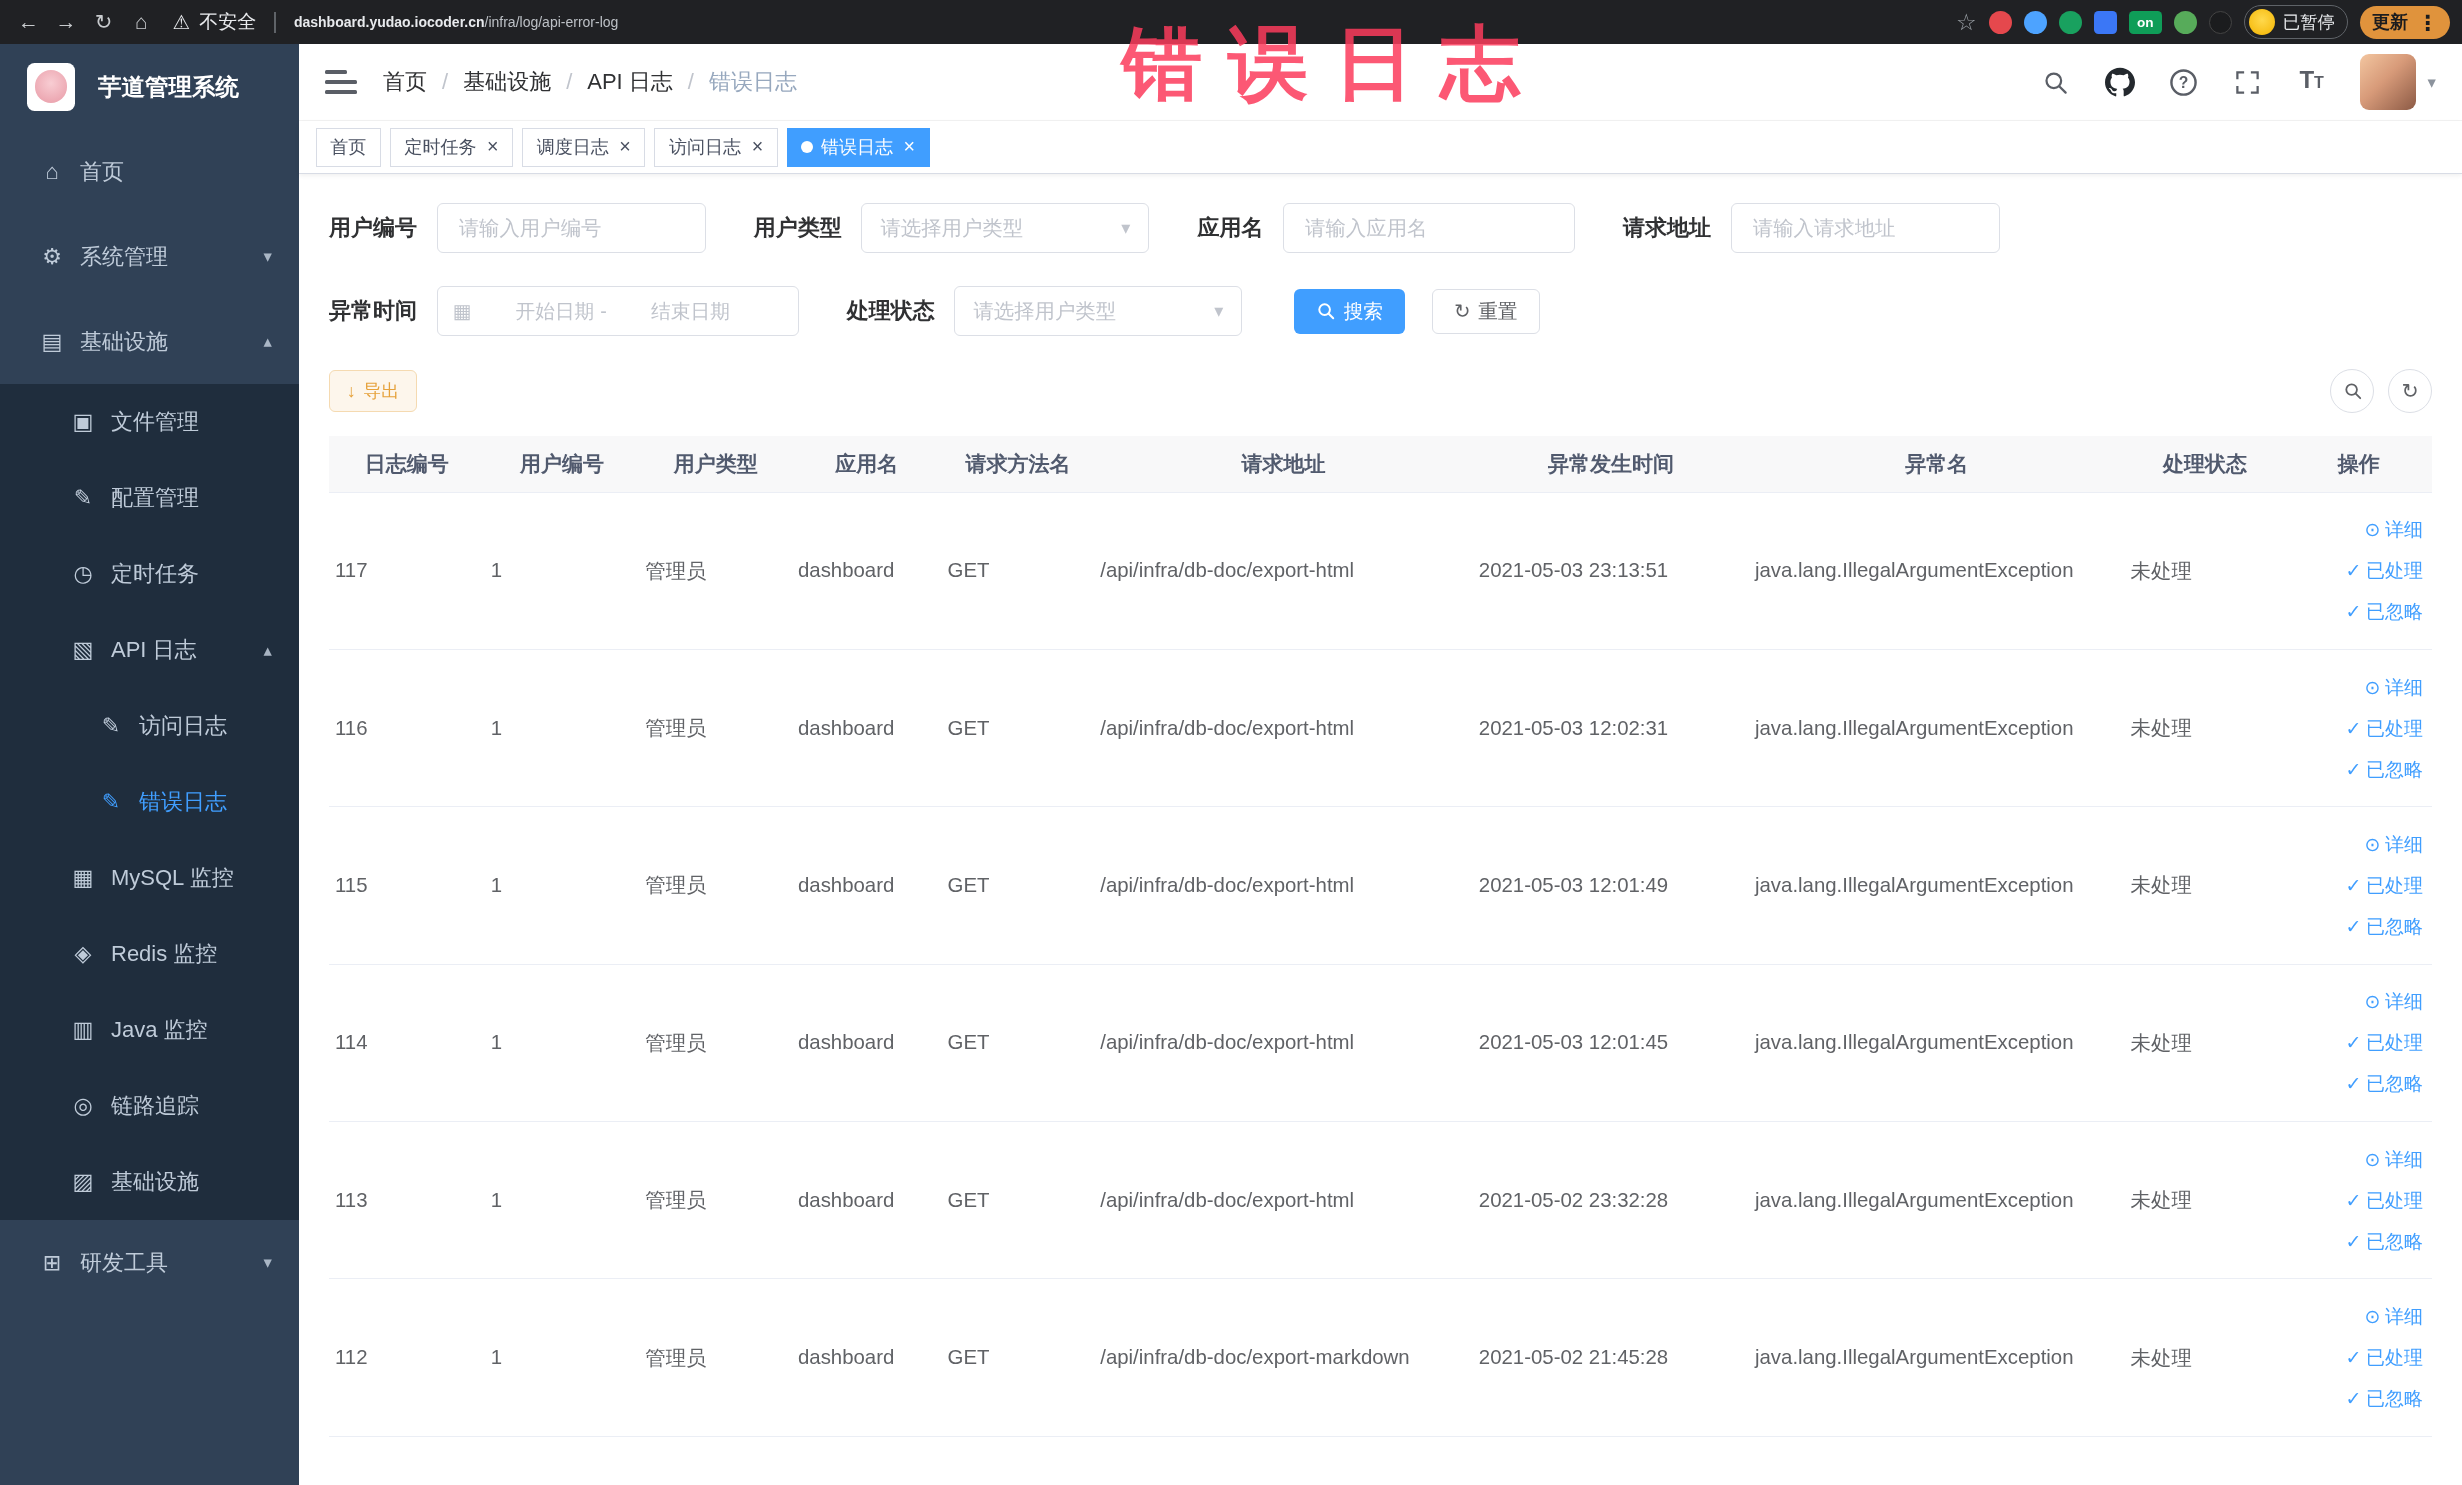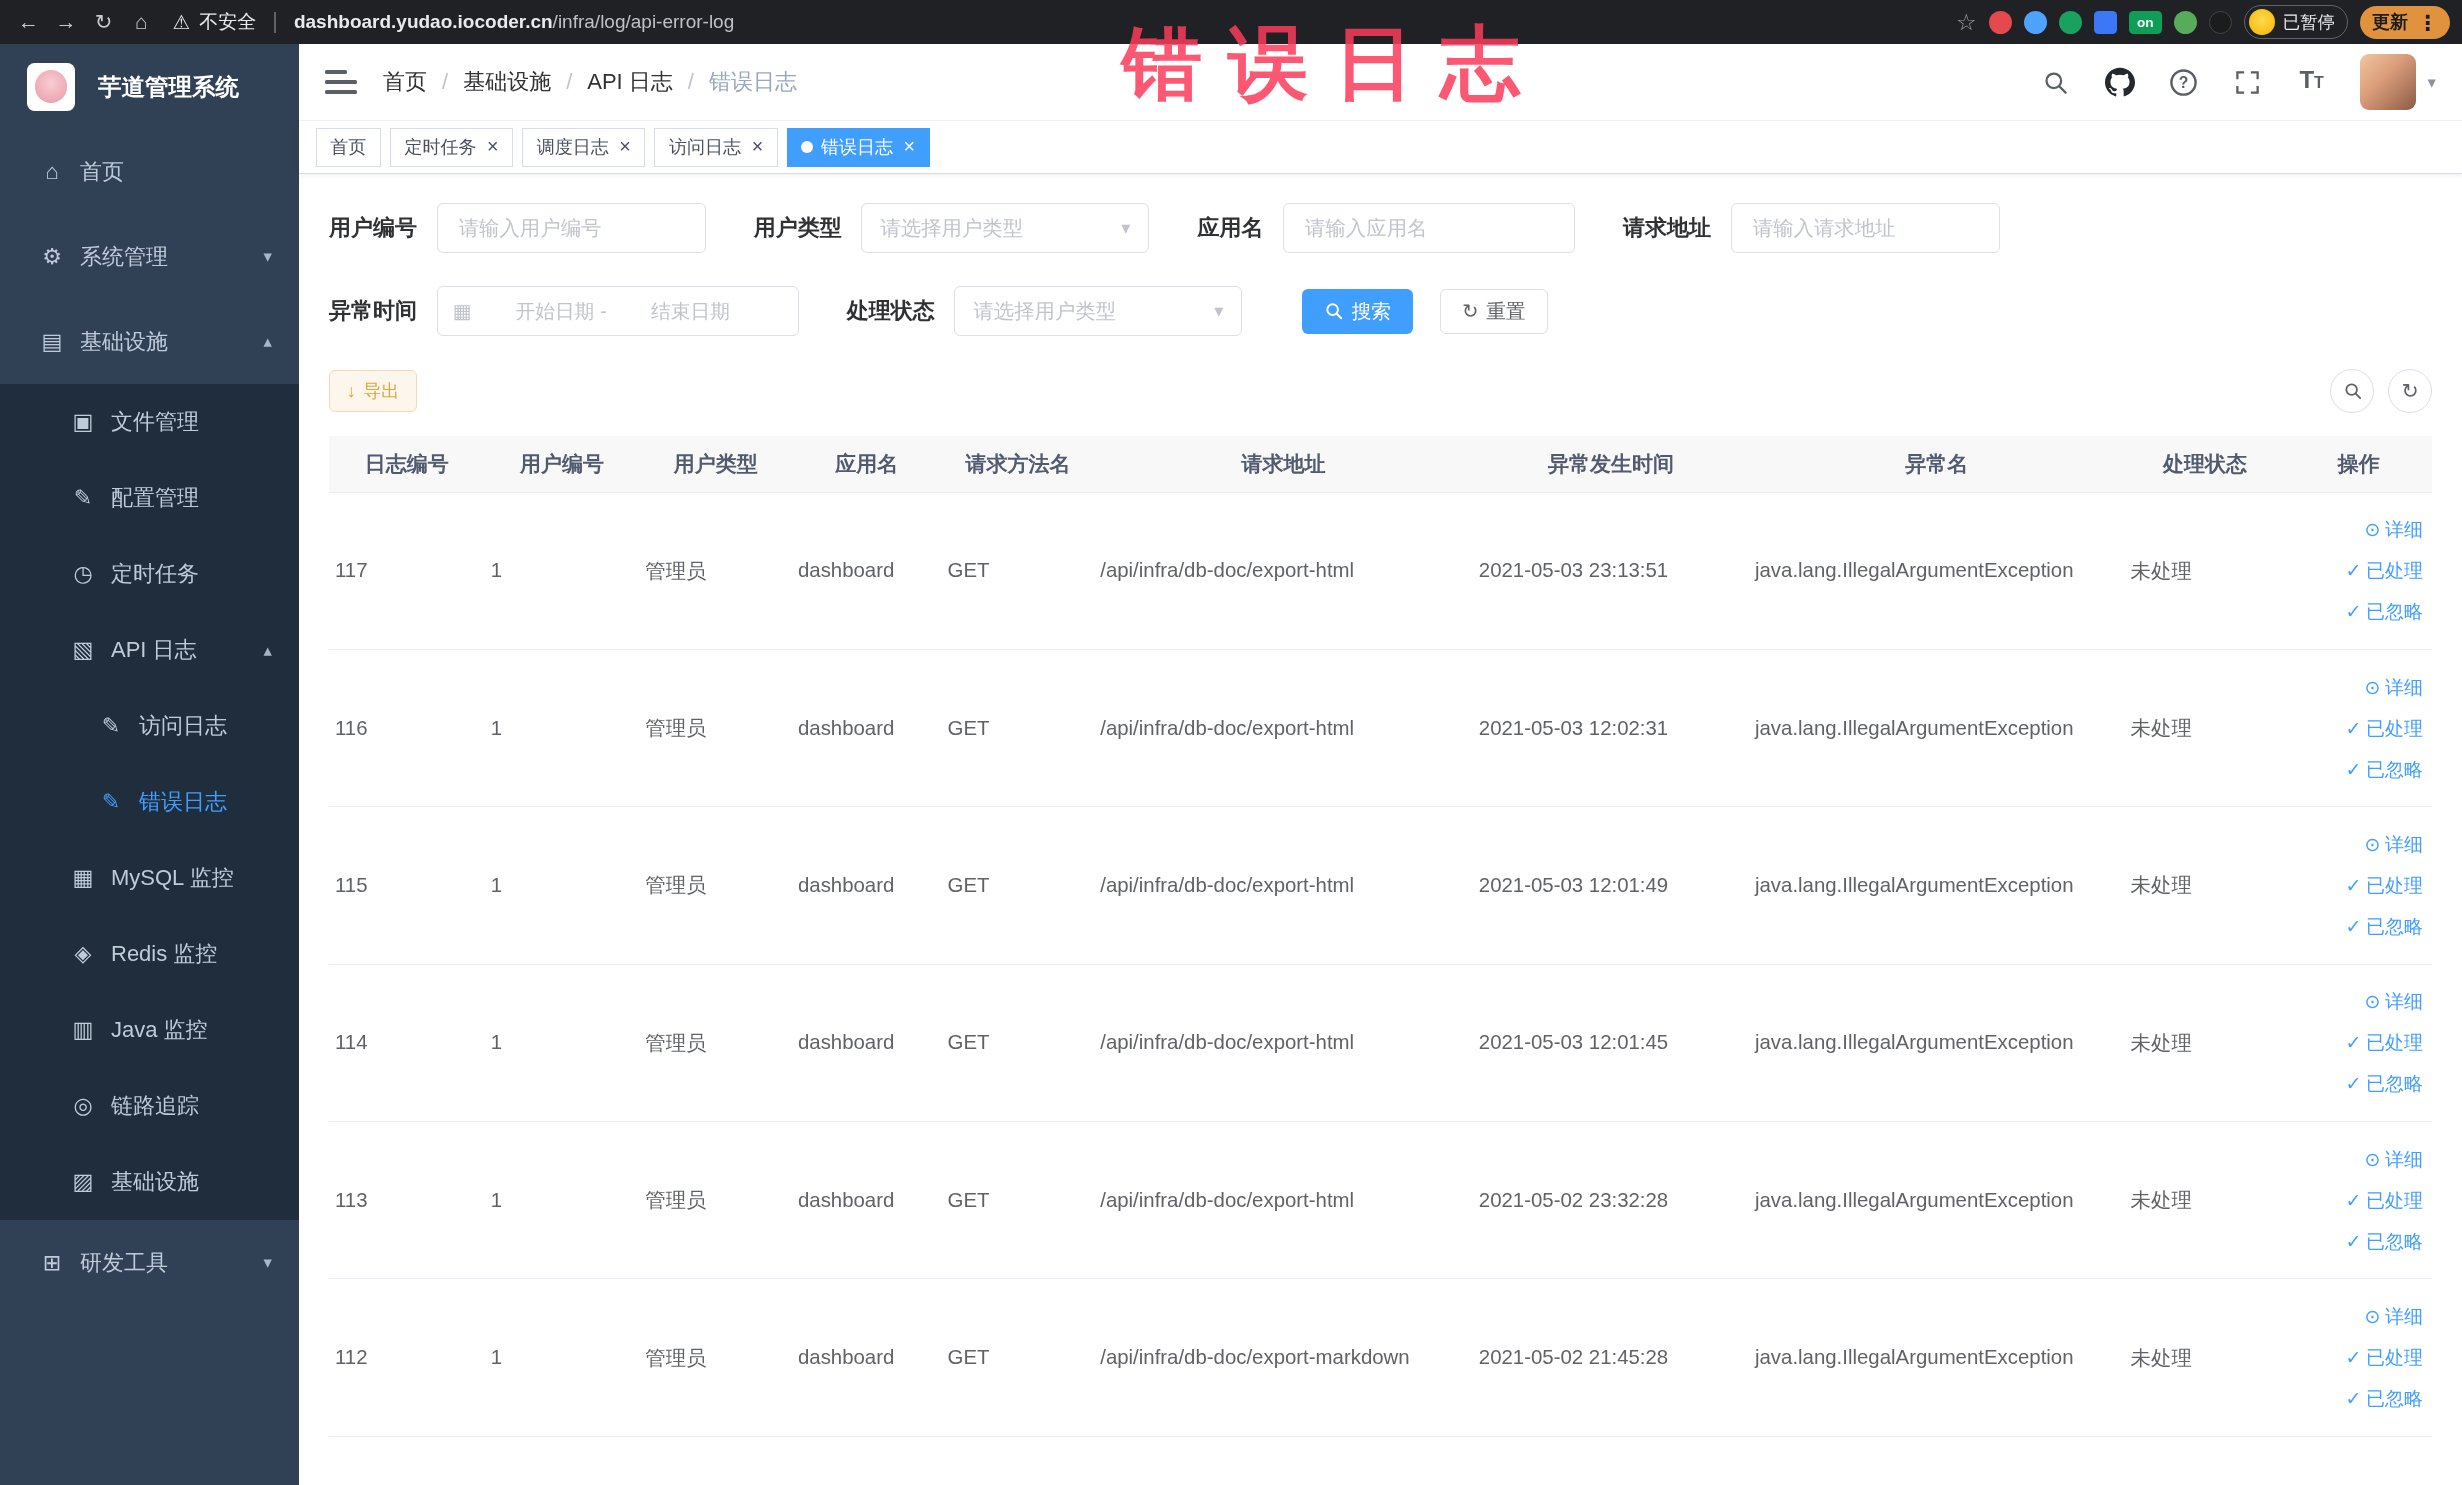--- a/index.html
+++ b/index.html
@@ -6,21 +6,21 @@
   html,body{width:2462px;height:1486px;overflow:hidden;background:#fff;
     font-family:"Liberation Sans","DejaVu Sans",sans-serif;position:relative}
 
   
   .browser-bar{height:44px;background:#202124;display:flex;align-items:center;padding:0 12px;gap:4.5px}
   .bnav{width:33px;height:33px;border-radius:50%;display:flex;align-items:center;justify-content:center;
     font-size:21px;color:#c7cacd;cursor:pointer}
   .sec{display:flex;align-items:center;gap:9px;margin-left:10.6px;font-size:19px;color:#e8eaed;cursor:pointer}
   .warn-icon{font-size:19.7px;color:#e8eaed}
   .bar-sep{width:1.5px;height:21px;background:#5f6368;margin:0 13.6px}
-  .url{font-size:19px;color:#e8eaed;white-space:nowrap}
+  .url{font-size:14px;color:#e8eaed;white-space:nowrap}
   .url .path{color:#bdc1c6}
   .b-right{margin-left:auto;display:flex;align-items:center;gap:12px}
   .star{color:#9aa0a6;font-size:23px;cursor:pointer}
   .ext{width:23px;height:23px;border-radius:50%;cursor:pointer}
   .ext.red{background:#e5484d}.ext.blue{background:#4da3ff}.ext.green{background:#19a15f}
   .ext.grid{background:#3b77f6;border-radius:4.5px}.ext.leaf{background:#57ab5a}.ext.paw{background:#1b1c1e;border:1.5px solid #444}
   .on-badge{min-width:33px;height:23px;border-radius:4.5px;background:#0f9d58;color:#fff;font-size:13.6px;
     display:flex;align-items:center;justify-content:center;font-weight:bold;cursor:pointer}
   .pause-pill{display:flex;align-items:center;gap:7.6px;border:1.5px solid #5f6368;border-radius:19.7px;
     padding:3px 12px 3px 4.5px;font-size:17.4px;color:#e8eaed;cursor:pointer}
@@ -92,21 +92,21 @@
   .cal-icon{color:#c0c4cc;font-size:19.7px}
   .date-input{border:none;width:117px;text-align:right;font-size:19.7px;color:#606266}
   .date-input::placeholder{color:#c0c4cc}
   .range-sep{color:#c0c4cc;font-size:19.7px}
   .btn{display:inline-flex;align-items:center;gap:7.6px;border-radius:6px;font-size:19.7px;cursor:pointer;
     border:1.5px solid transparent;height:45px;padding:0 21px;font-family:inherit;white-space:nowrap}
   .btn-primary{background:#409eff;color:#fff}
   .btn-plain{background:#fff;border-color:#dcdfe6;color:#606266}
   .btn-export{background:#fdf6ec;border-color:#f5dab1;color:#e6a23c;height:42px;font-size:18px;padding:0 16.7px}
   .btn-reset{margin-left:27px}
-  .search-group{display:flex;align-items:center;margin-left:12px}
+  .search-group{display:flex;align-items:center;margin-left:4px}
   .toolbar{display:flex;align-items:center;margin-bottom:23px}
   .tool-right{margin-left:auto;display:flex;gap:13.6px}
   .circle-btn{width:44px;height:44px;border-radius:50%;border:1.5px solid #dcdfe6;background:#fff;
     display:flex;align-items:center;justify-content:center;color:#606266;font-size:20.4px;cursor:pointer}
 
   
   table{width:100%;border-collapse:collapse;table-layout:fixed}
   th{height:56px;background:#f8f8f9;color:#515a6e;font-size:21px;font-weight:bold;
     border-bottom:1.5px solid #ebeef5;text-align:center;padding:0 6px;white-space:nowrap}
   td{border-bottom:1.5px solid #ebeef5;font-size:20.4px;color:#606266;text-align:left;

